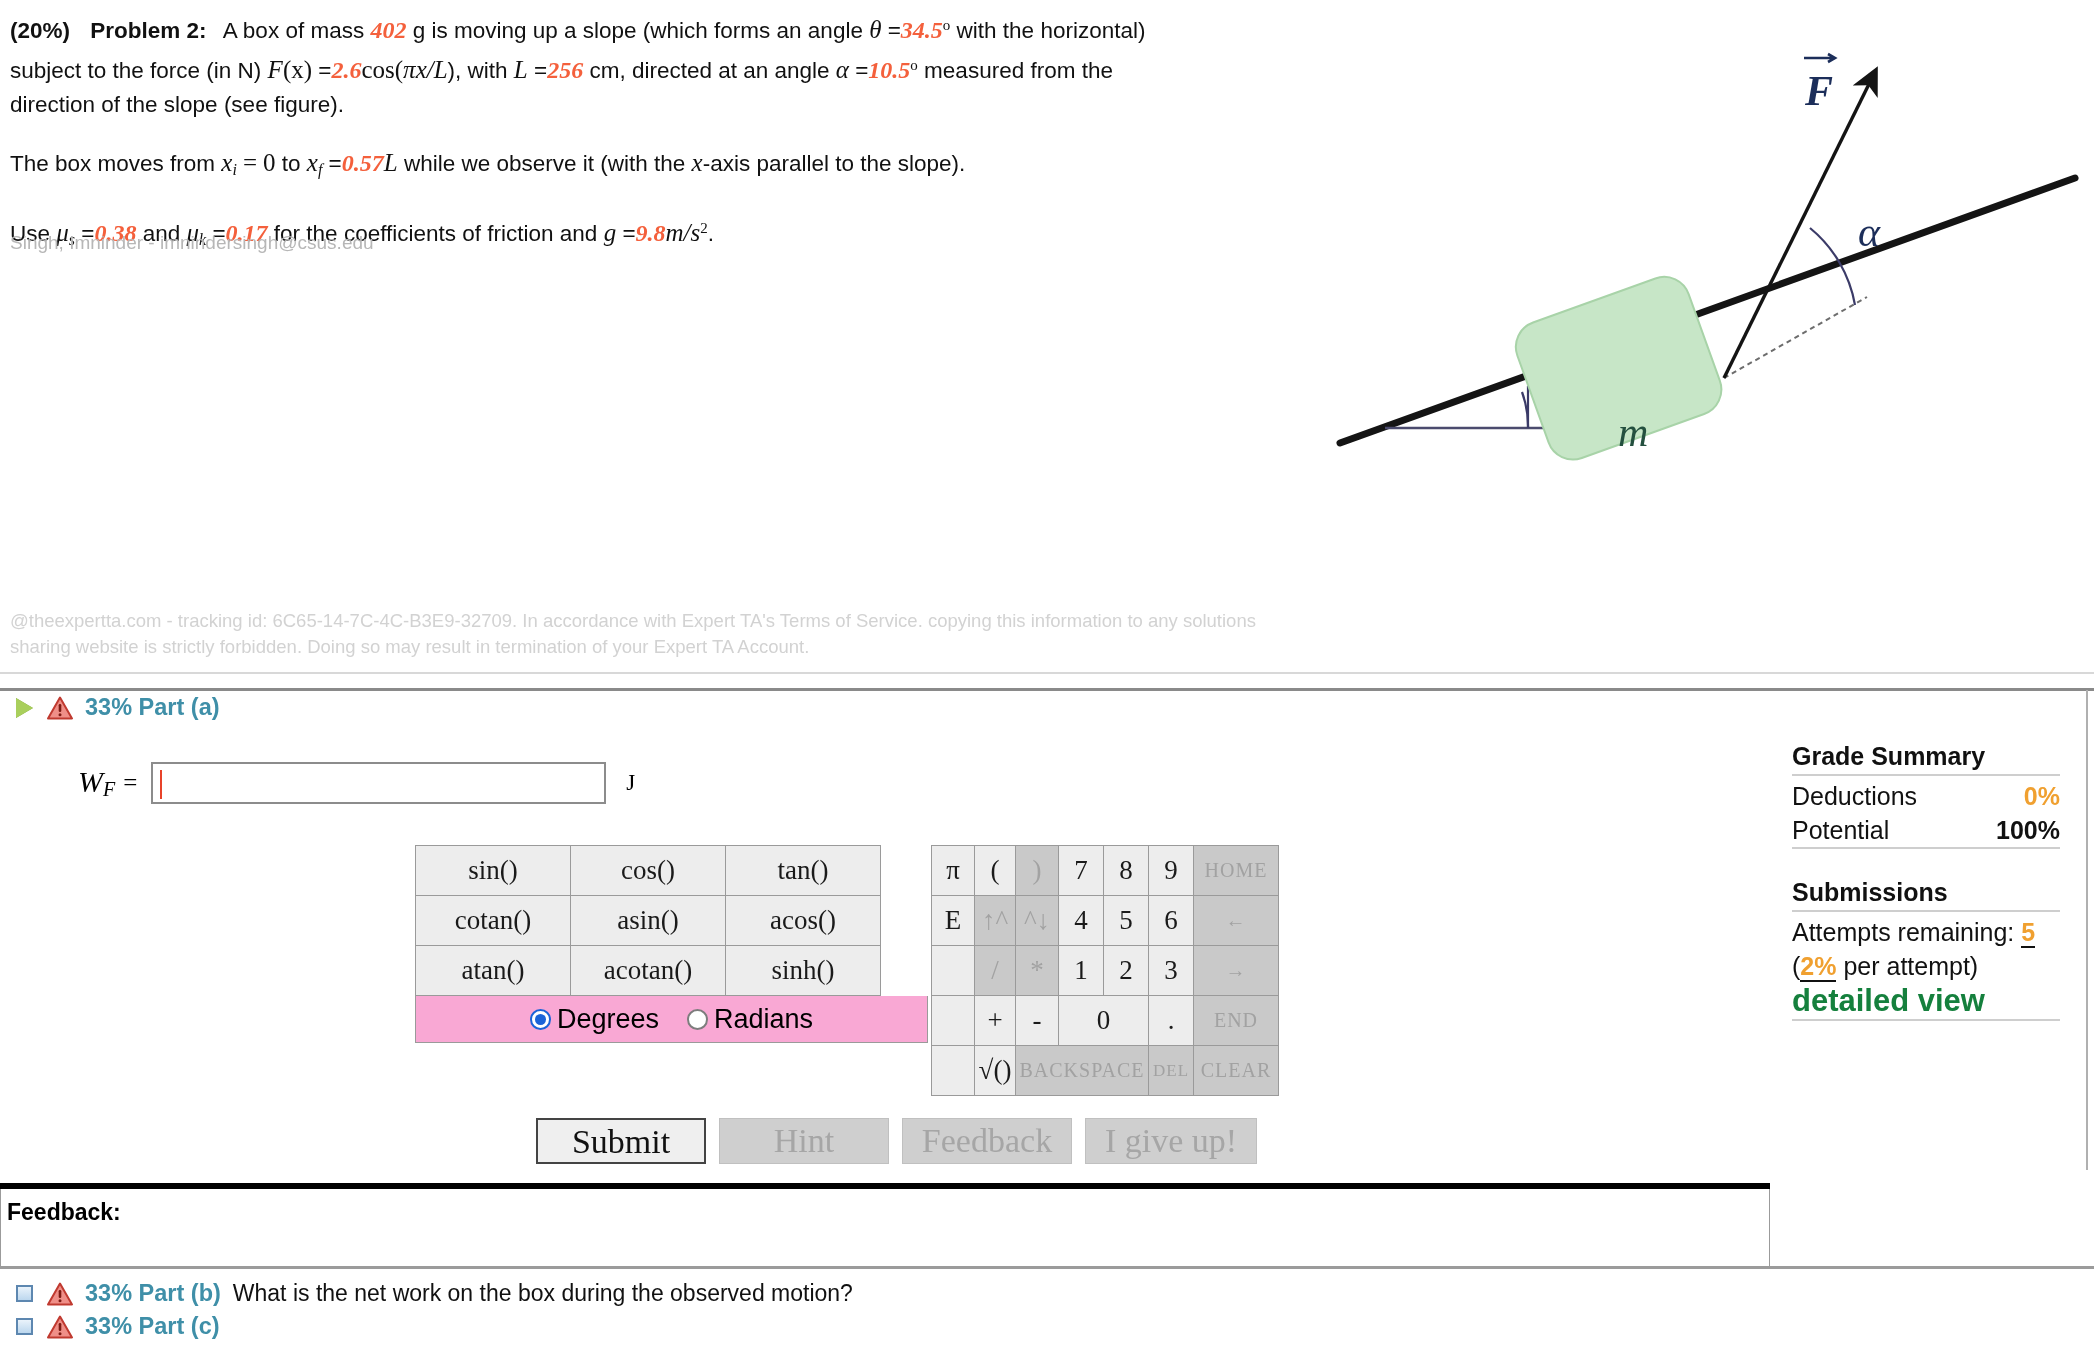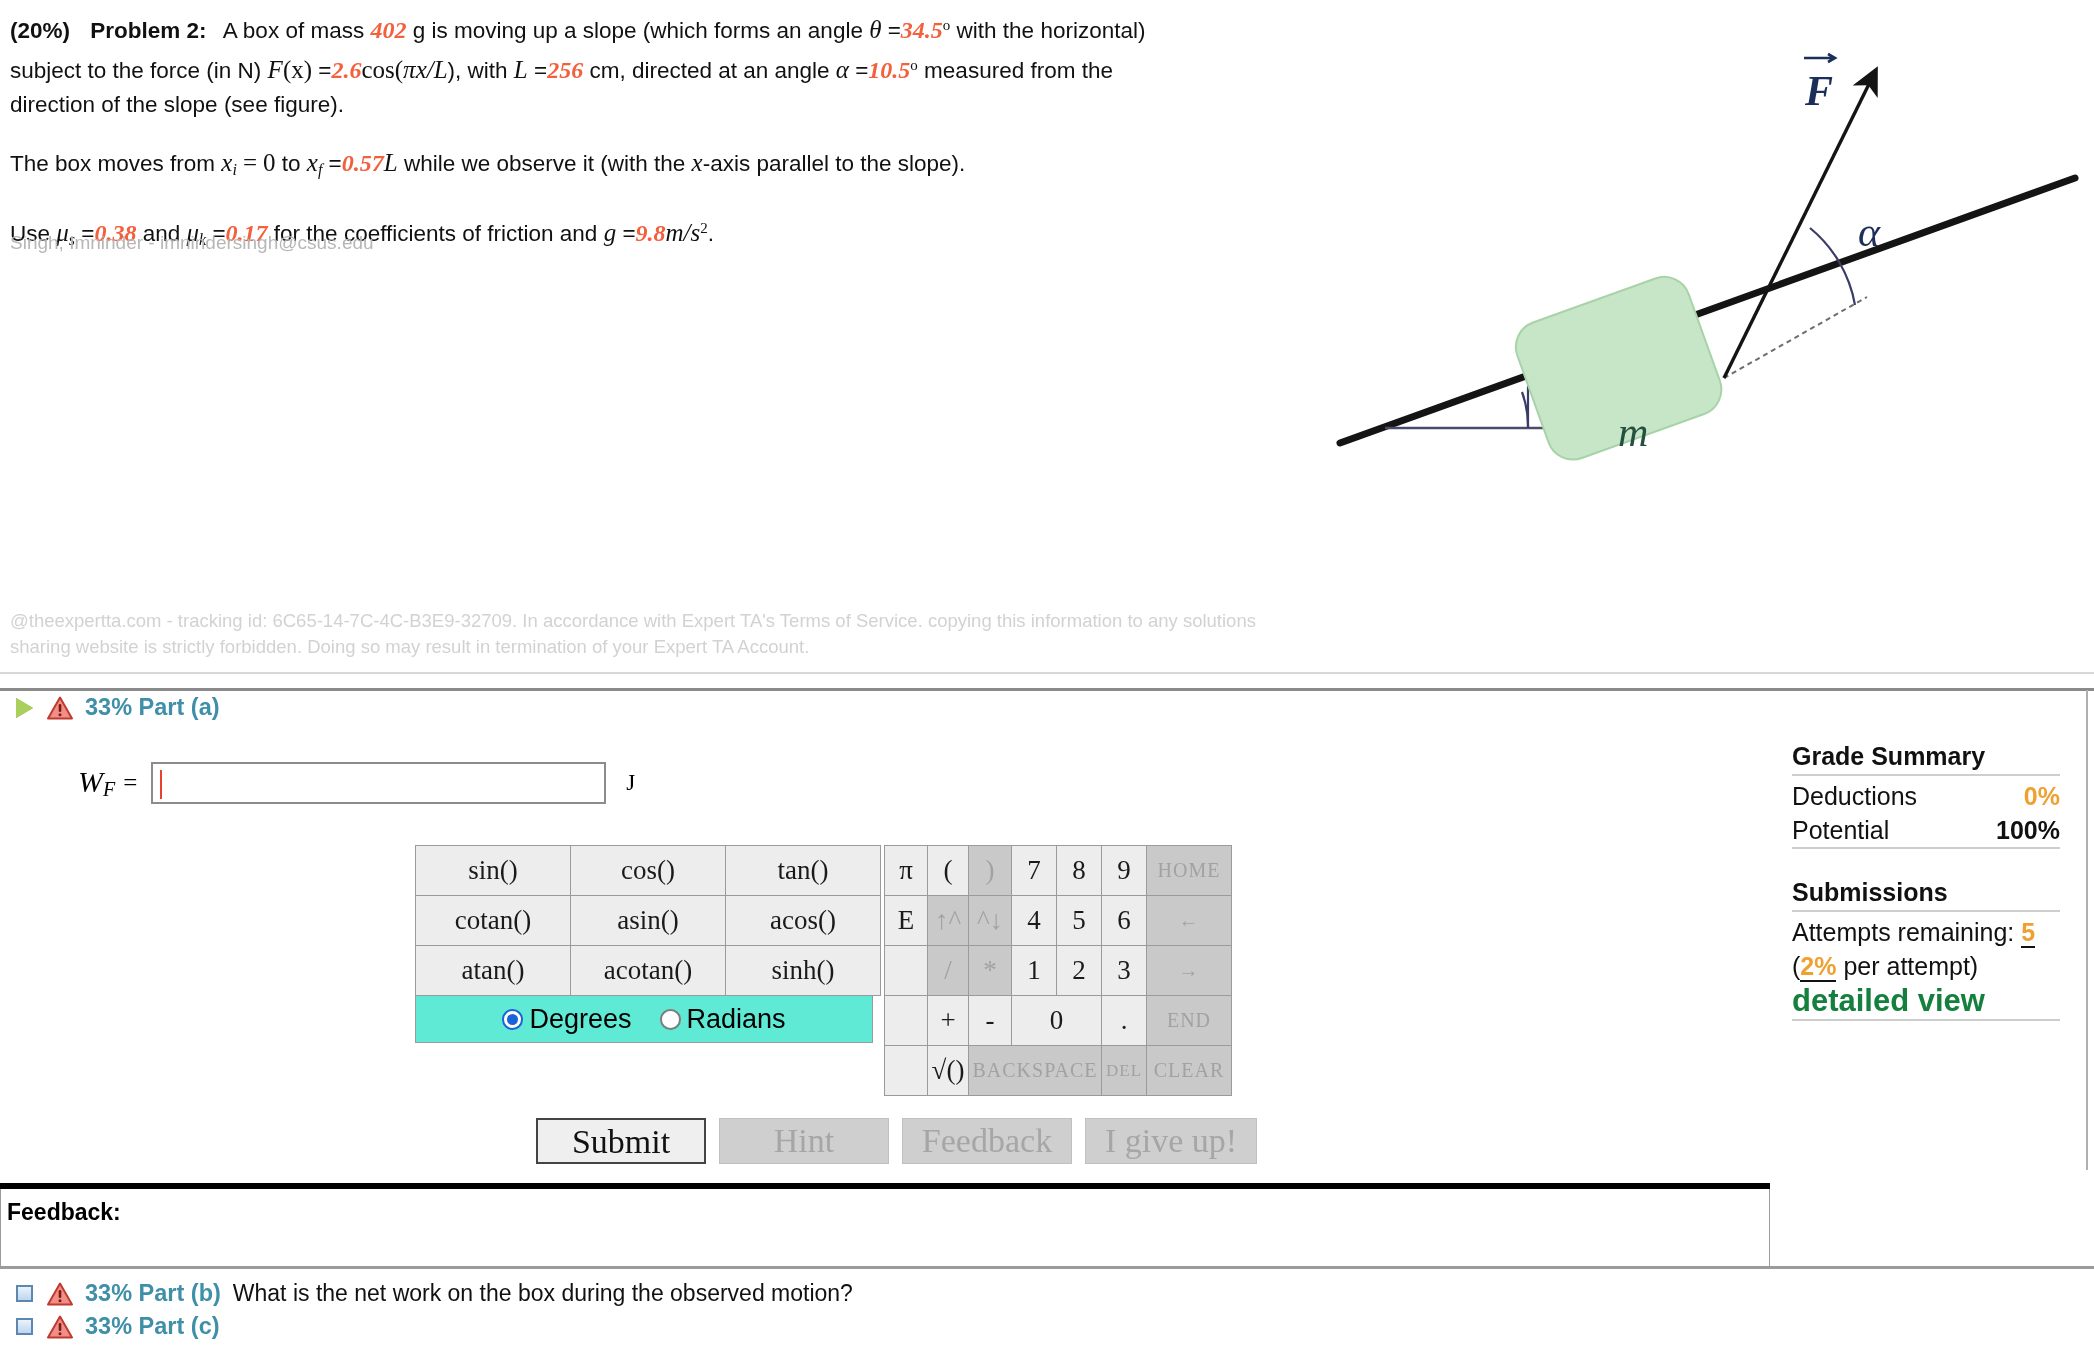--- a/index.html
+++ b/index.html
@@ -193,22 +193,22 @@
     text-align: center;
     vertical-align: middle;
     font-family: "Liberation Serif", serif;
     font-size: 27px;
     background: #ededed;
     color: #1a1a1a;
   }
   .radio-row {
     border: 1px solid #9a9a9a;
     border-top: none;
-    width: 458px; height: 47px;
-    background: #5eead4;
+    width: 513px; height: 47px;
+    background: #f9a8d4;
     display: flex;
     align-items: center;
     justify-content: center;
     box-sizing: border-box;
   }
   .radio-opt { display: flex; align-items: center; font-size: 27px; margin: 0 14px; }
   .radio-dot {
     width: 21px; height: 21px; border-radius: 50%;
     border: 2px solid #7d7d7d;
     background: #fff;

